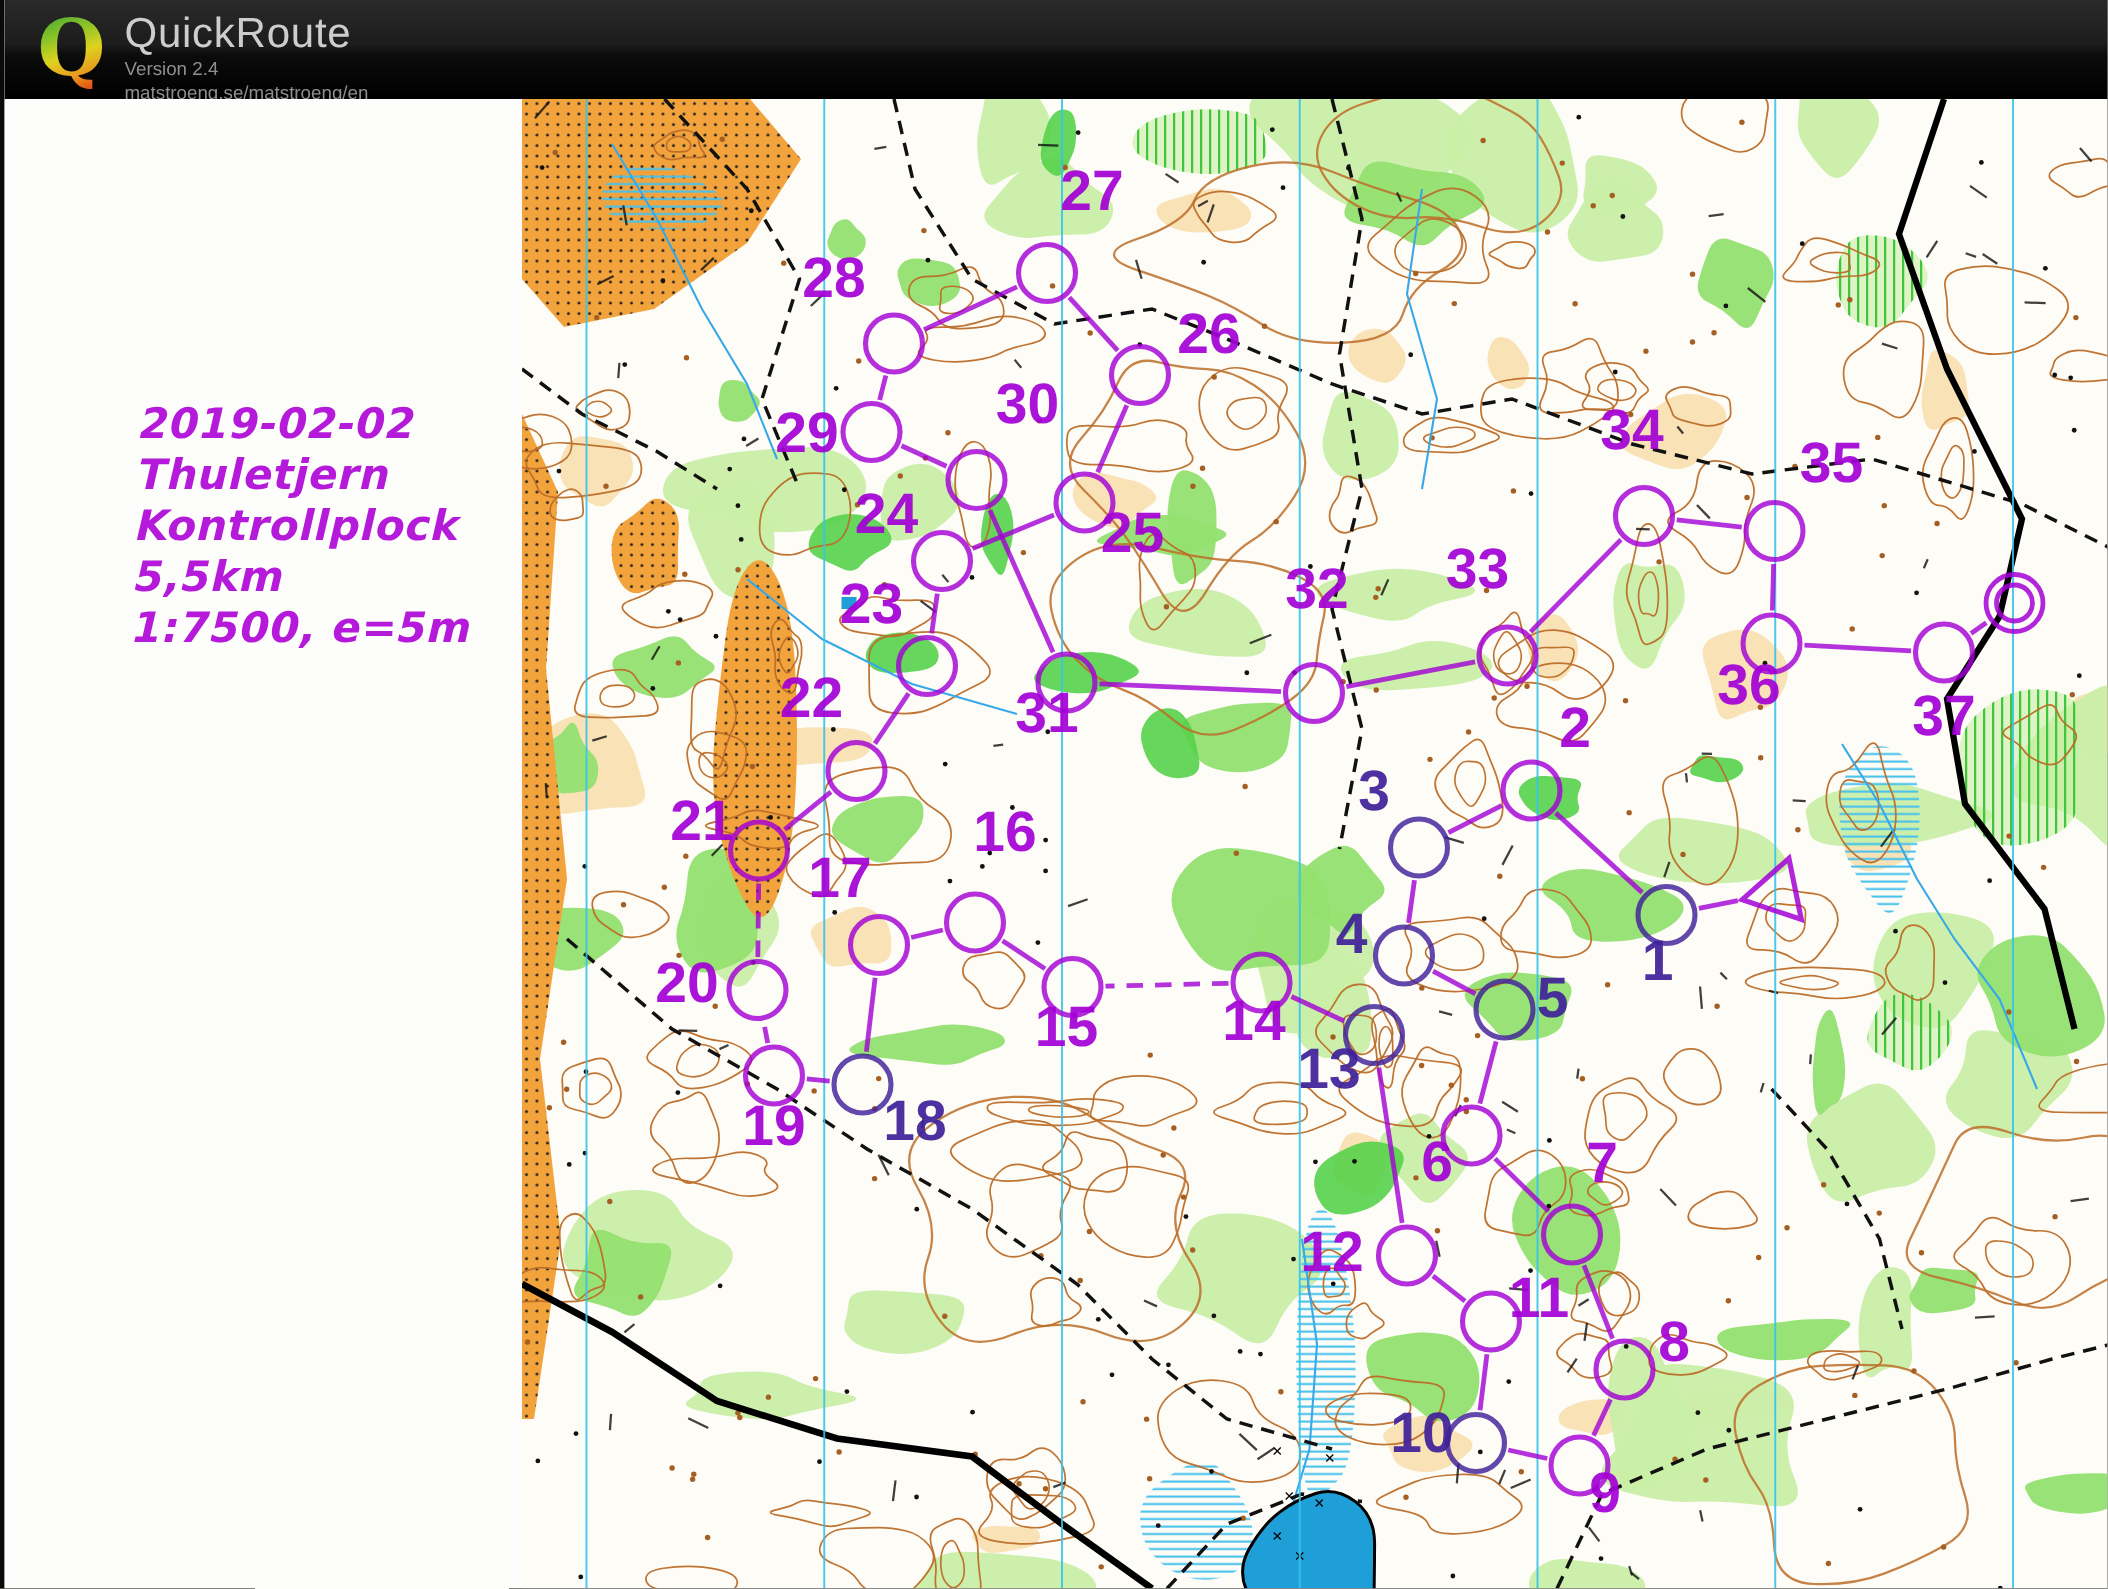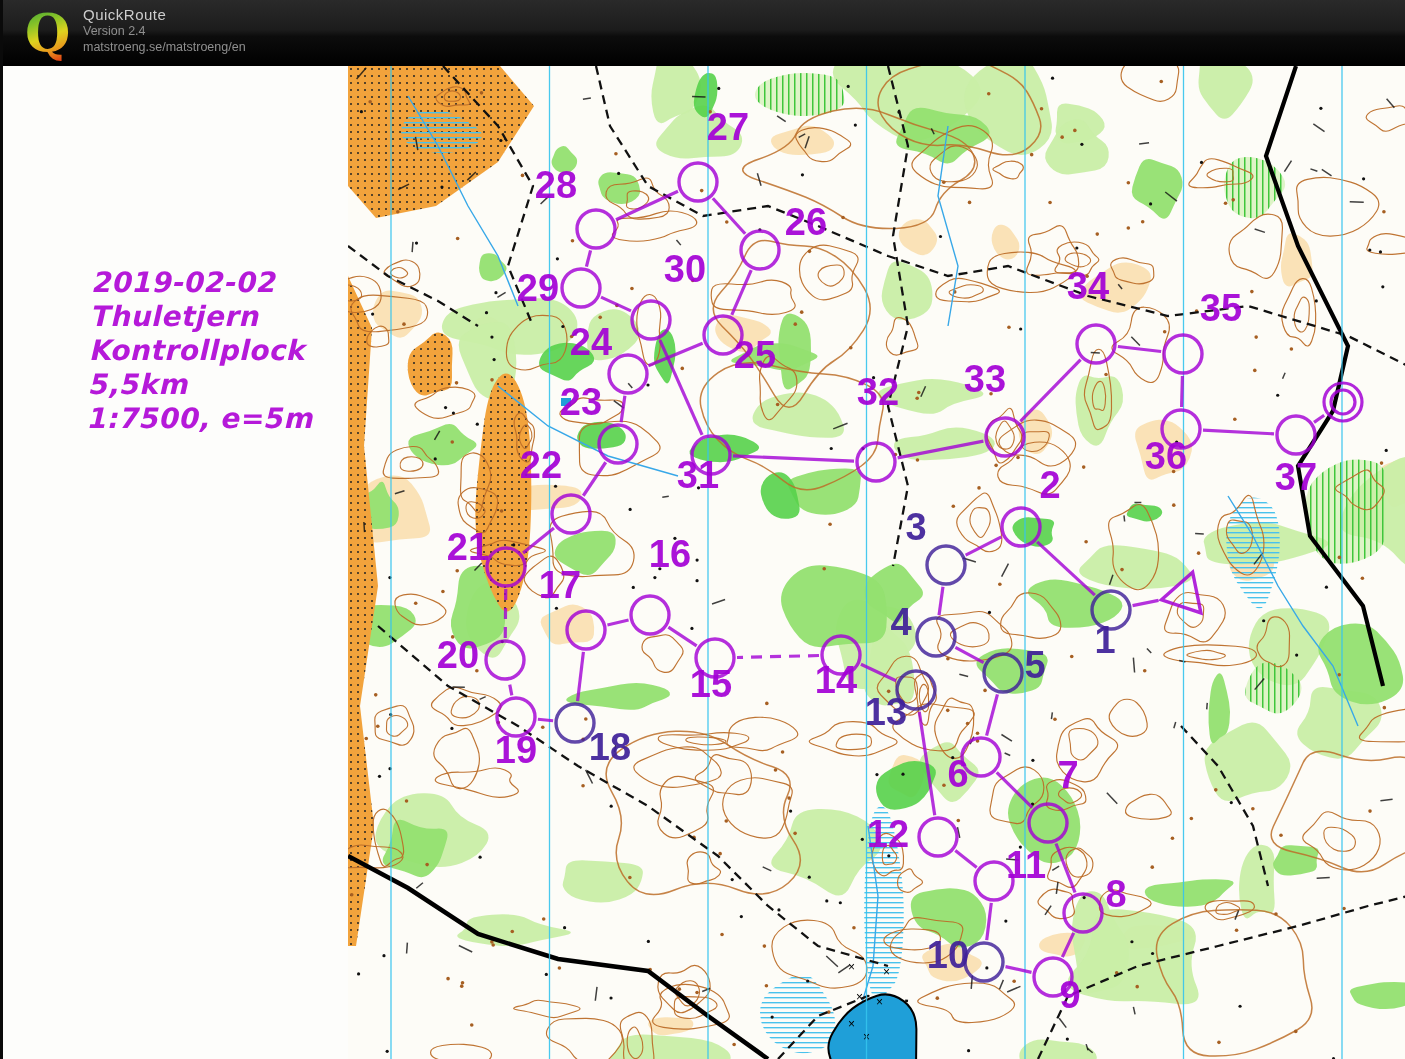--- a/index.html
+++ b/index.html
@@ -7,21 +7,21 @@
           font-family:"Liberation Sans",sans-serif;border-left:3px solid #0a0a0a;box-sizing:border-box;}
   
   header{position:absolute;left:0;top:0;width:100%;height:66px;
          background:linear-gradient(180deg,#2a2a2a 0%,#1c1c1c 45%,#0c0c0c 55%,#000 100%);
          border-bottom:1px solid #000;}
   .logo{position:absolute;left:22px;top:4px;width:52px;height:58px;}
   .logo span{font-family:"DejaVu Serif",serif;font-weight:bold;font-size:52px;line-height:58px;
          background:linear-gradient(160deg,#2f9e3a 5%,#8cc427 35%,#ddd31f 55%,#e89a1d 75%,#e03312 95%);
          -webkit-background-clip:text;background-clip:text;color:transparent;}
   .titles{position:absolute;left:80px;top:6px;}
-  .app-title{color:#cdcdcd;font-size:15px;letter-spacing:.5px;}
+  .app-title{color:#cdcdcd;font-size:28px;letter-spacing:.5px;}
   .app-sub{color:#8f8f8f;font-size:12.5px;line-height:15px;margin-top:1px;}
   
   .left-margin{position:absolute;left:0;top:66px;width:345px;height:993px;background:#fdfdfb;}
   .annotation{position:absolute;left:88px;top:200px;font-family:"DejaVu Sans",sans-serif;
               font-style:italic;font-weight:bold;font-size:28px;line-height:34px;letter-spacing:.5px;
               transform:skewX(-2deg);}
   
   .map-area{position:absolute;left:345px;top:66px;width:1060px;height:993px;background:#fdfcf7;}
   svg{display:block;}
 </style>

